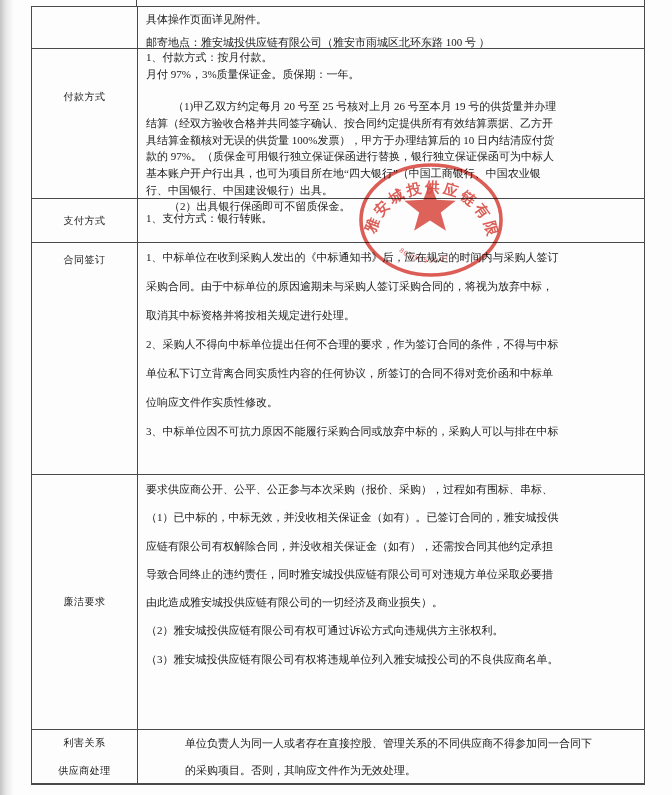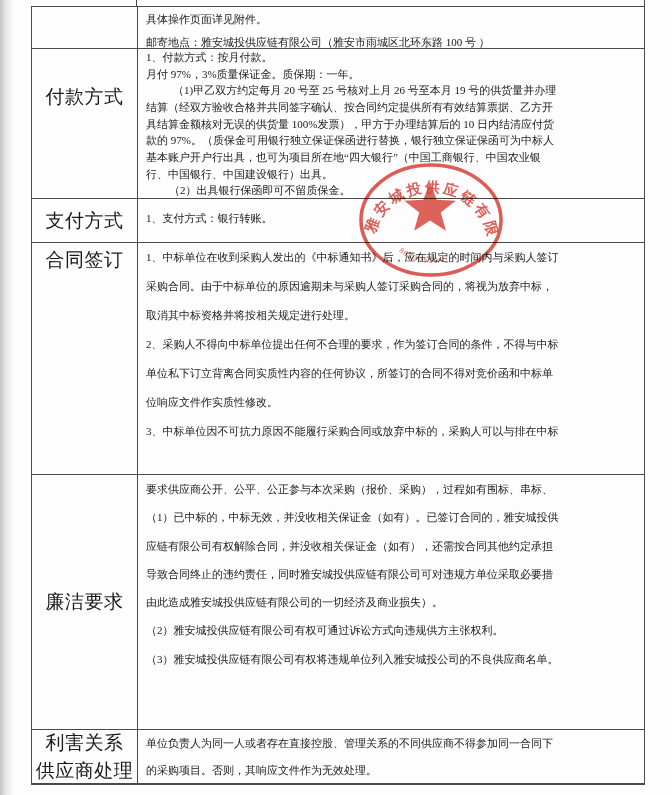--- a/index.html
+++ b/index.html
@@ -18,38 +18,38 @@
     position:absolute;left:31px;top:0;width:614px;z-index:1;
     border-right:1px solid #4a4a4a;
     box-sizing:border-box;
   }
   .trow{display:flex;box-sizing:border-box;border-bottom:1px solid #4a4a4a;border-left:1px solid #4a4a4a;}
   .trow.stub{border-left:none;height:7px;}
   .lcell{
     width:106px;flex:0 0 106px;box-sizing:border-box;
     border-right:1px solid #4a4a4a;
     display:flex;flex-direction:column;align-items:center;justify-content:center;
-    font-size:19px;letter-spacing:.5px;
+    font-size:10px;letter-spacing:.5px;
   }
   .ccell{
     flex:1;box-sizing:border-box;padding:0 4px 0 8px;
     font-size:11px;white-space:nowrap;overflow:visible;
   }
   .tline{white-space:nowrap;}
   
   .row-mail{height:42px;}      .row-mail .ccell{padding-top:1px;}   .row-mail .ccell .tline{line-height:23px;}
   .row-payment{height:150px;}  .row-payment .ccell .tline{line-height:16.66px;}
   .row-payment .lcell{justify-content:flex-start;padding-top:38px;}
-  .row-payment .ccell .tline:nth-child(3){text-indent:27px;}
+  .row-payment .ccell .tline:nth-child(3){text-indent:27px;margin-top:16px;}
   .row-payment .ccell .tline:nth-child(9){text-indent:23px;}
   .row-paytype{height:44px;}   .row-paytype .ccell{padding-top:11px;} .row-paytype .ccell .tline{line-height:17px;}
   .row-contract{height:232px;} .row-contract .ccell .tline{line-height:29px;}
   .row-contract .lcell{justify-content:flex-start;padding-top:7px;}
   .row-integrity{height:255px;}.row-integrity .ccell .tline{line-height:28.3px;}
-  .row-conflict{height:55px;border-bottom-width:2px;}  .row-conflict .ccell .tline{line-height:27.4px;}
+  .row-conflict{height:55px;border-bottom-width:2px;gap:39px;}  .row-conflict .ccell .tline{line-height:27.4px;}
   .row-conflict .lcell .tline{line-height:28px;}
   .lcell .tline{line-height:20px;}
   
   .seal{
     position:absolute;left:358px;top:162px;width:146px;height:118px;z-index:3;
     mix-blend-mode:multiply;opacity:.92;pointer-events:none;
   }
 </style>
 </head>
 <body>

